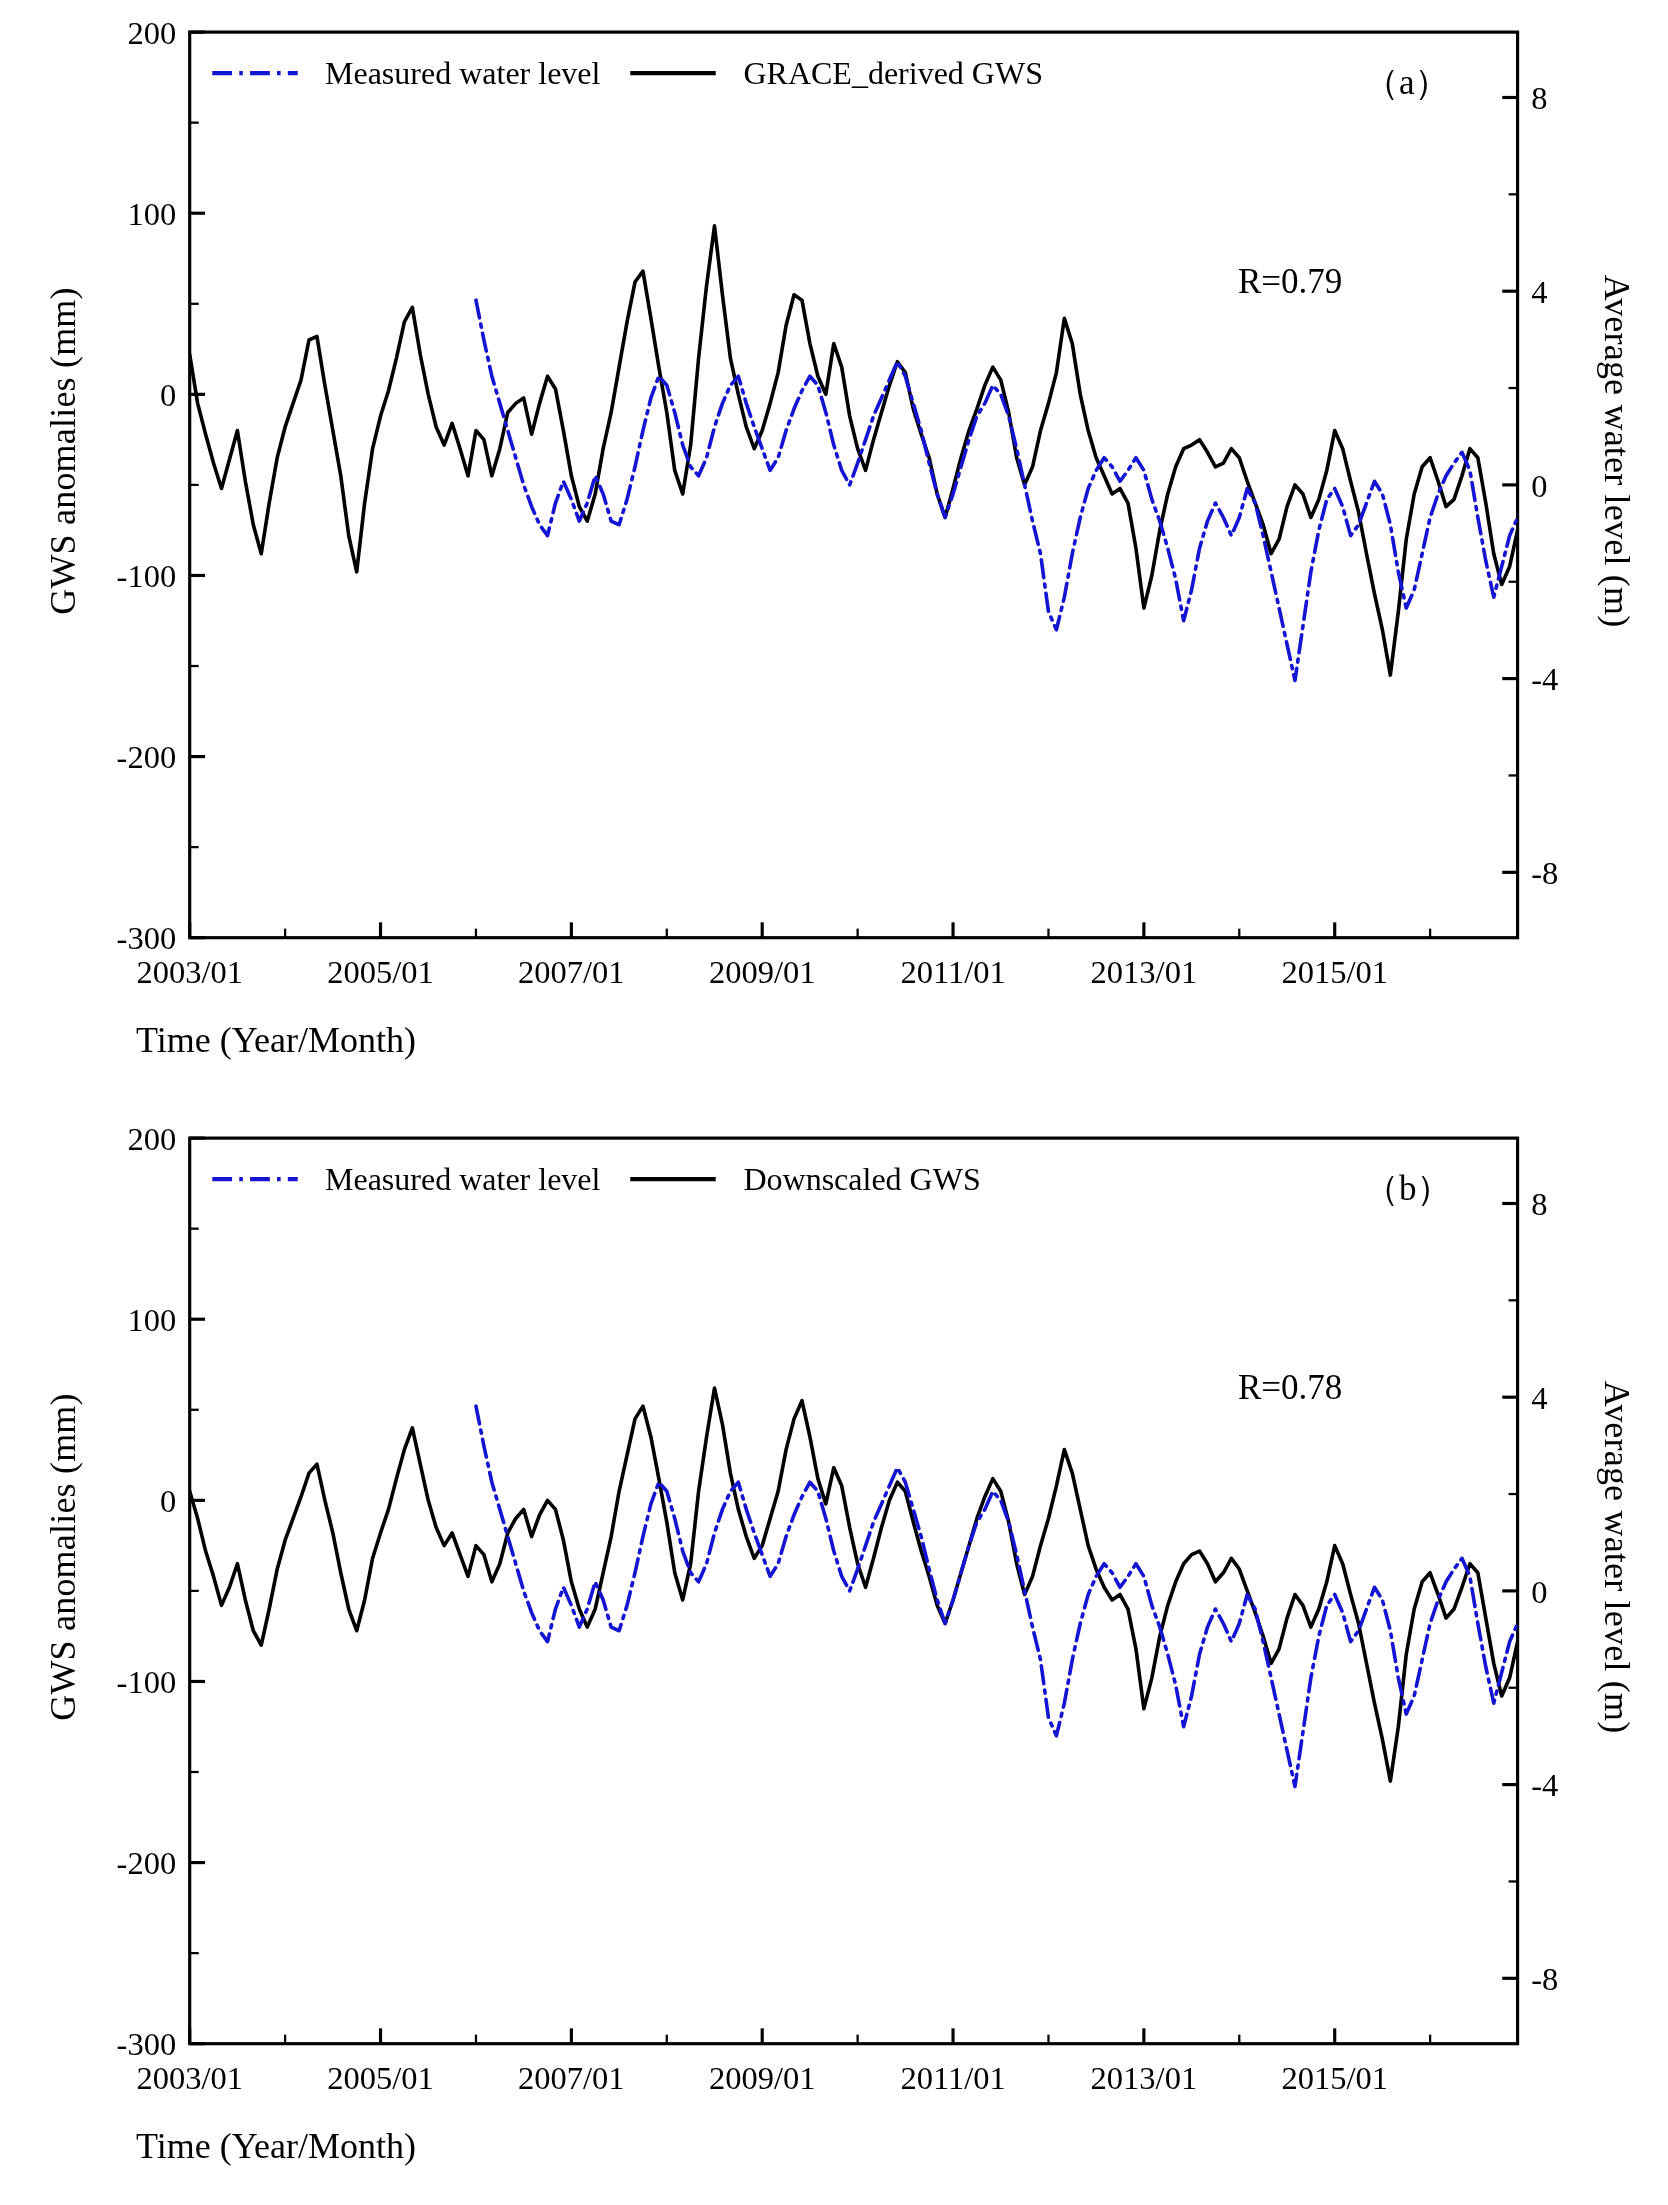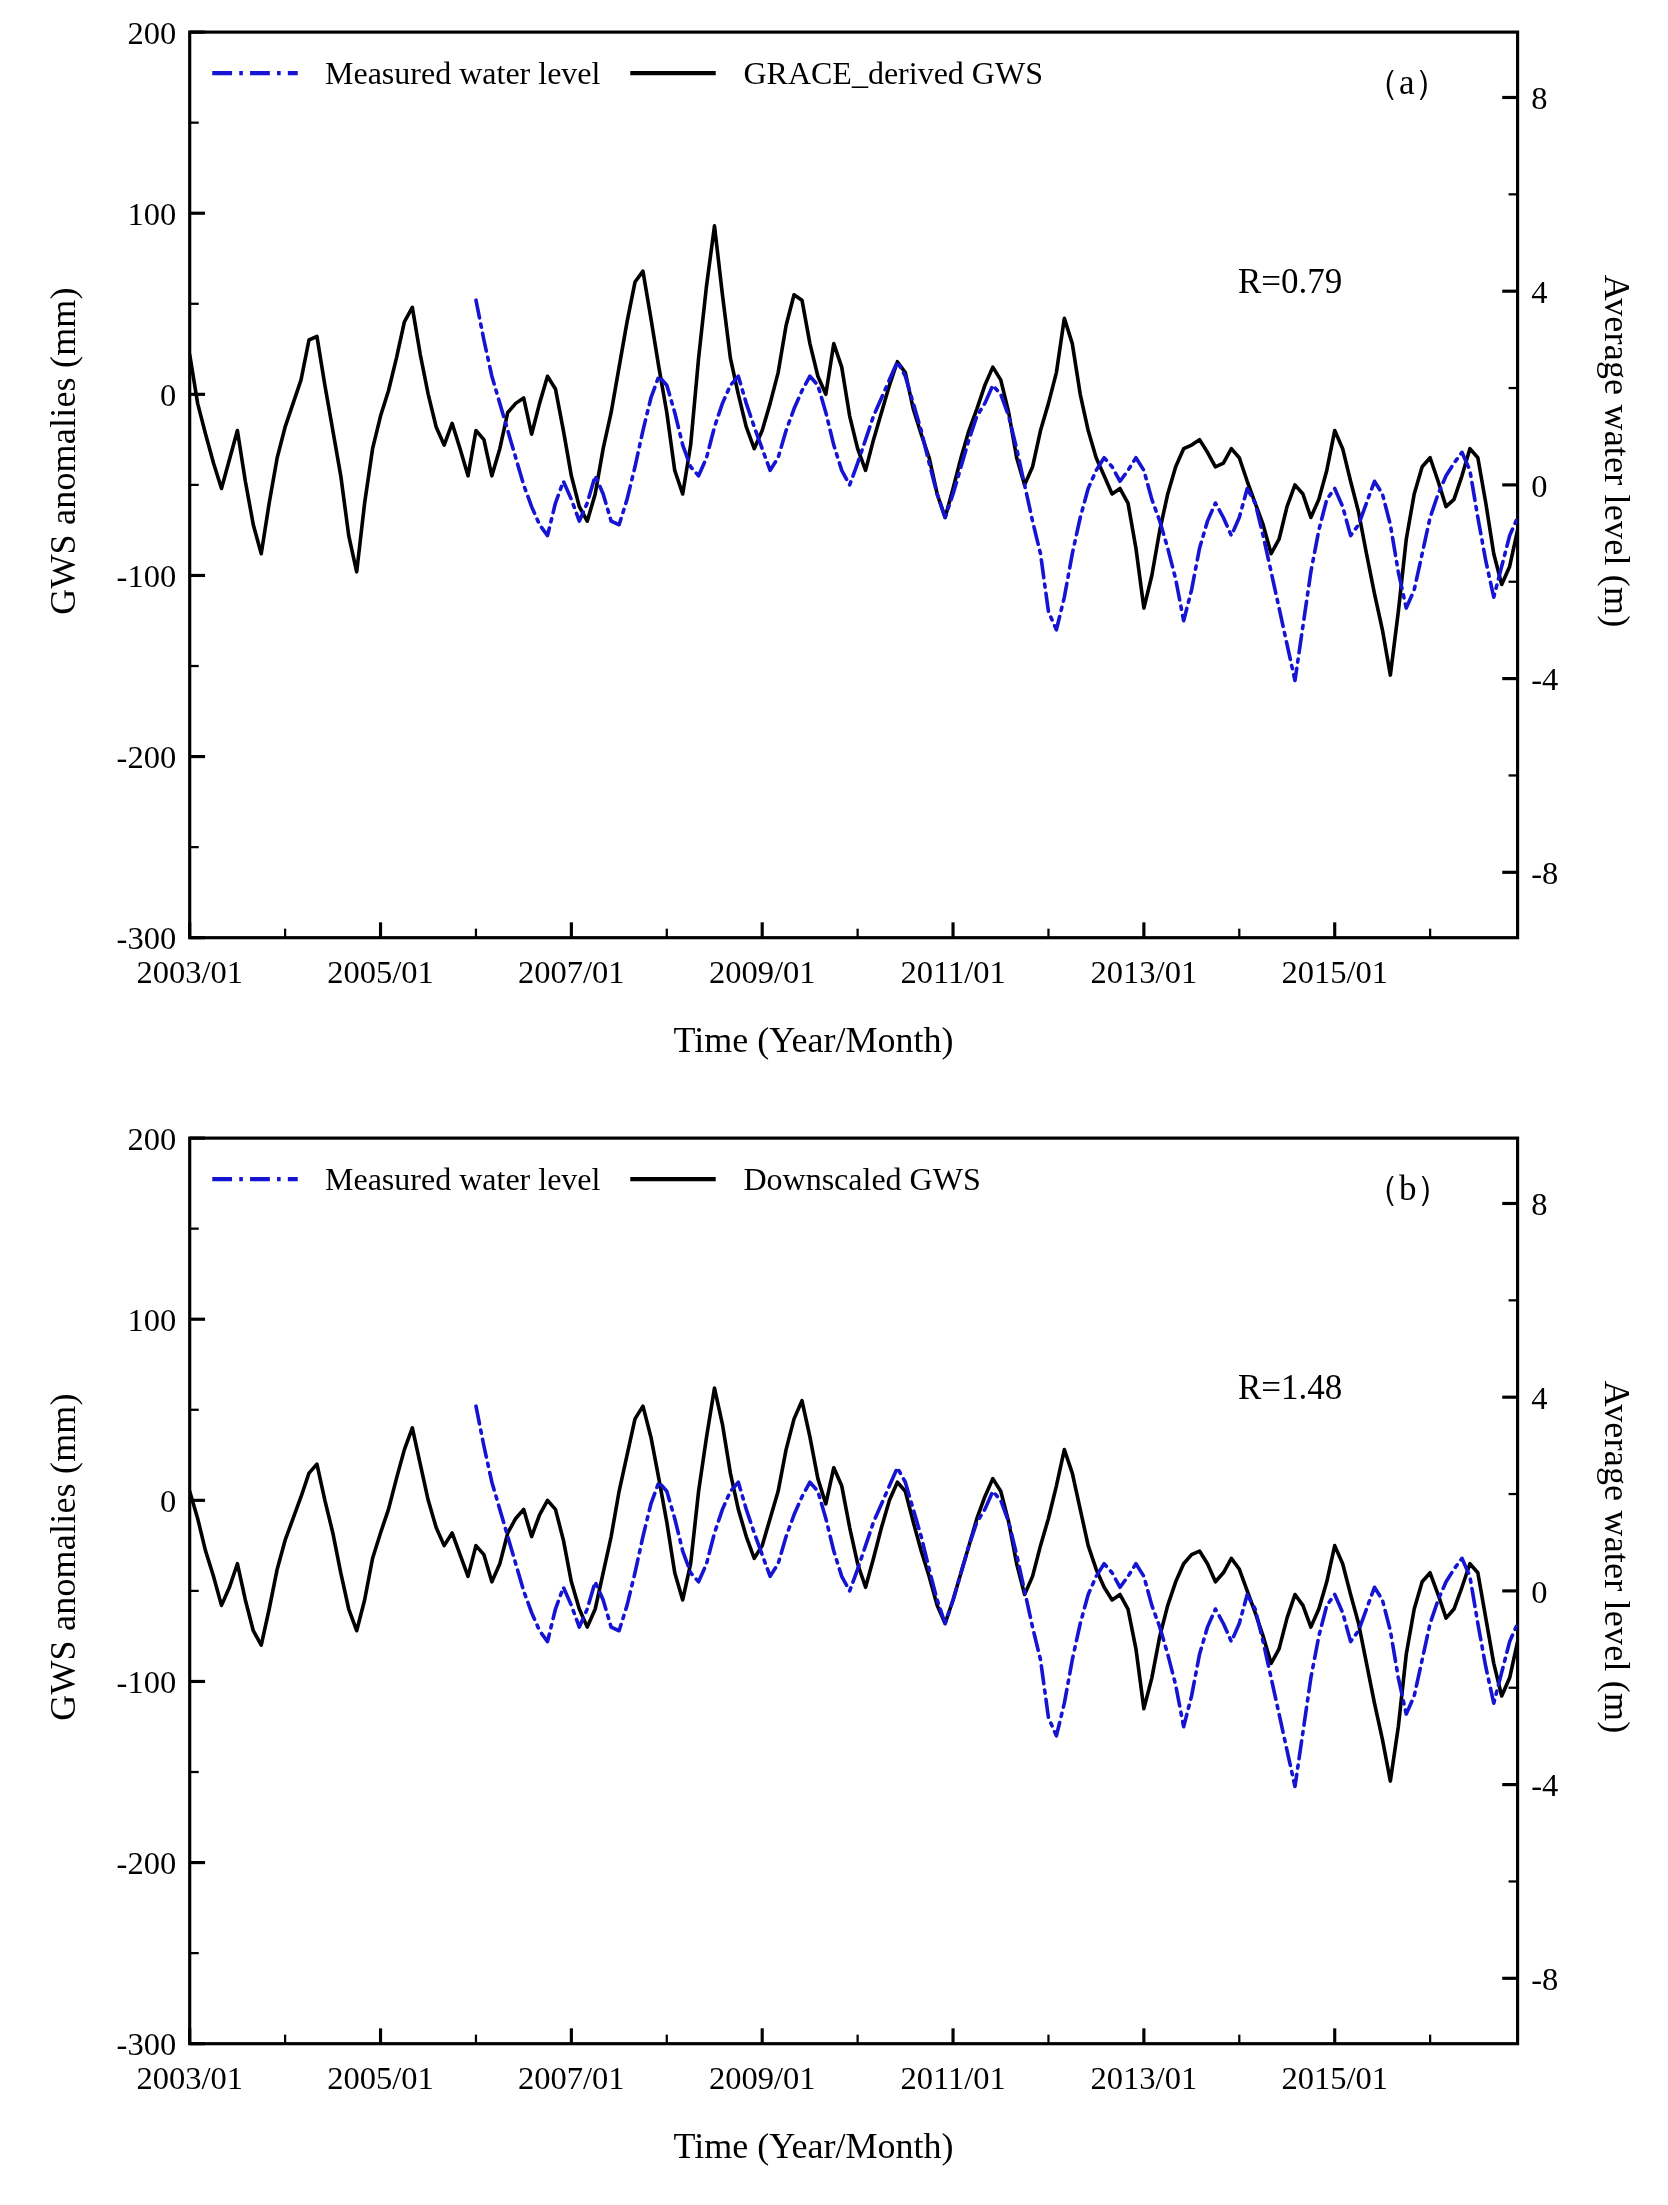--- a/index.html
+++ b/index.html
@@ -61,21 +61,21 @@
     top: 425px;
     width: 632px;
     text-align: center;
     transform: rotate(90deg);
   }
   .xlabel {
     position: absolute;
     left: 136px;
     top: 1014px;
     width: 1355px;
-    text-align: center;
+    text-align: left;
     font-size: 36px;
   }
   .panel-tag {
     position: absolute;
     font-size: 35px;
     left: 1364px;
     top: 54px;
   }
   .r-value {
     position: absolute;
@@ -272,21 +272,21 @@
         </div>
         <div class="legend-item">
           <svg class="legend-swatch" width="86" height="6.3" viewBox="0 0 190 14">
             <line x1="0" y1="7" x2="190" y2="7" stroke="#000000" stroke-width="9"></line>
           </svg>
           <span>Downscaled GWS</span>
         </div>
       </div>
 
       <div class="panel-tag">（b）</div>
-      <div class="r-value">R=1.48</div>
+      <div class="r-value">R=0.78</div>
 
       <div class="ylabel-left">GWS anomalies (mm)</div>
       <div class="ylabel-right">Average water level (m)</div>
       <div class="xlabel">Time (Year/Month)</div>
     </div>
   </div>
 
 </div>
 
 

